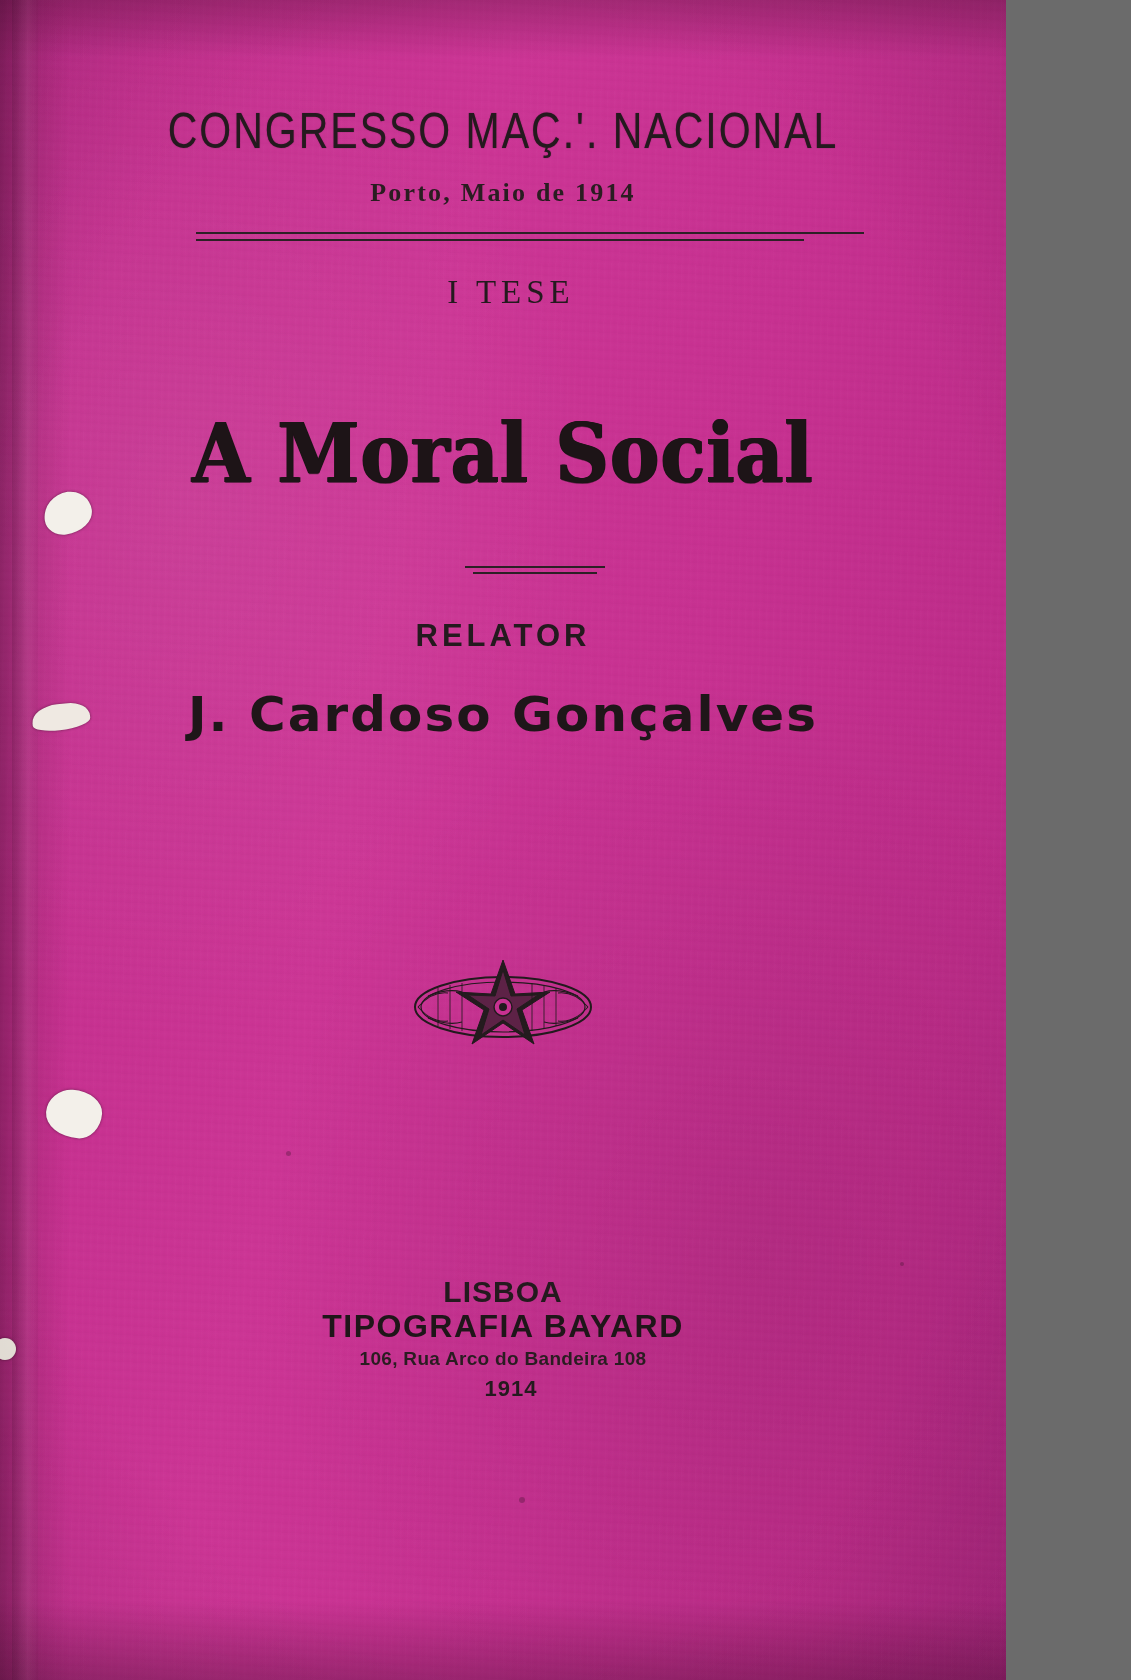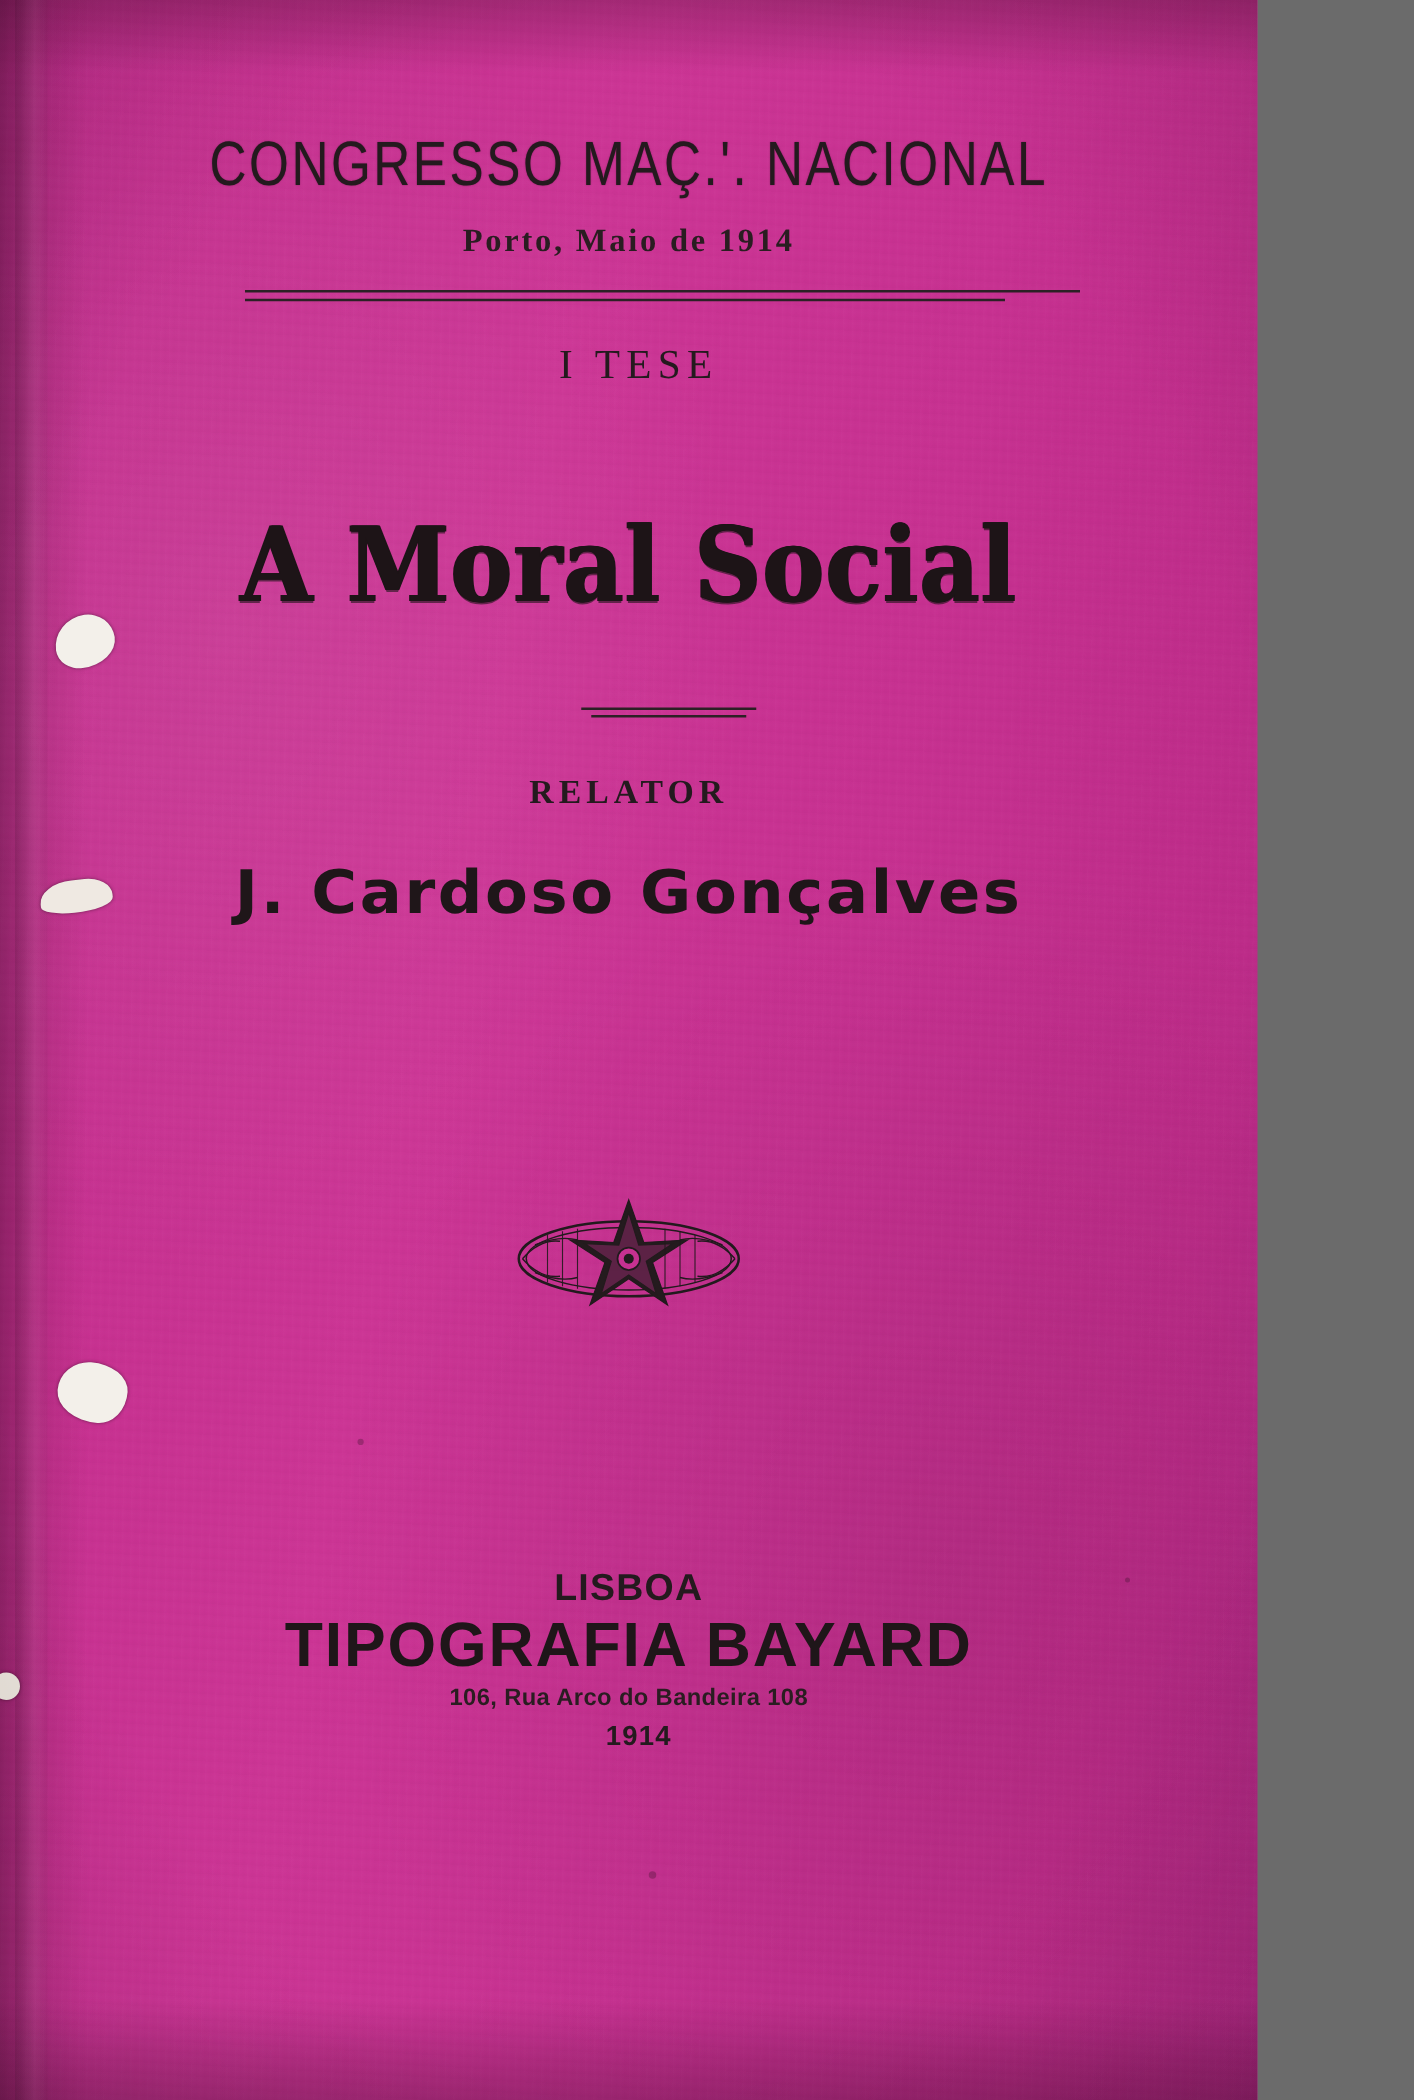--- a/index.html
+++ b/index.html
@@ -164,23 +164,23 @@
   .rule-short .l1 {
     position: absolute; top: 0; left: 0; right: 0; height: 2px; background: #2c2025;
   }
   .rule-short .l2 {
     position: absolute; top: 6px; left: 8px; right: 8px; height: 2px; background: #2c2025;
   }
 
   .relator {
     position: absolute;
     top: 618px; left: 0; right: 0;
-    font-family: Liberation Serif, serif;
-    font-weight: bold;
-    font-size: 27px;
+    font-family: Liberation Sans, sans-serif;
+    font-weight: bold;
+    font-size: 31px;
     letter-spacing: 4px;
     color: #241a1e;
   }
 
   .author {
     position: absolute;
     top: 686px; left: 0; right: 0;
     font-family: "DejaVu Sans", sans-serif;
     font-weight: bold;
     font-size: 48px;
@@ -201,21 +201,21 @@
     bottom: 278px; left: 0; right: 0;
   }
   .imprint .city {
     font-size: 30px;
     font-weight: bold;
     letter-spacing: 1px;
     color: #241a1e;
     line-height: 1.05;
   }
   .imprint .printer {
-    font-size: 50px;
+    font-size: 32px;
     font-weight: bold;
     letter-spacing: 1.5px;
     color: #1f1619;
     line-height: 1.15;
     margin-top: 1px;
   }
   .imprint .address {
     font-size: 19px;
     font-weight: bold;
     letter-spacing: 0.3px;

